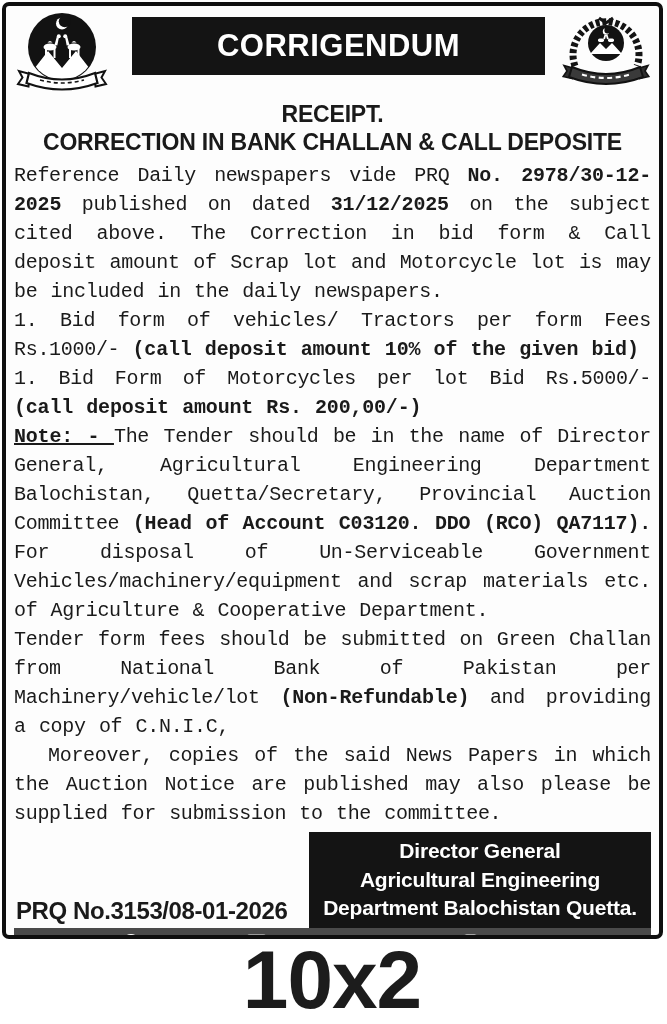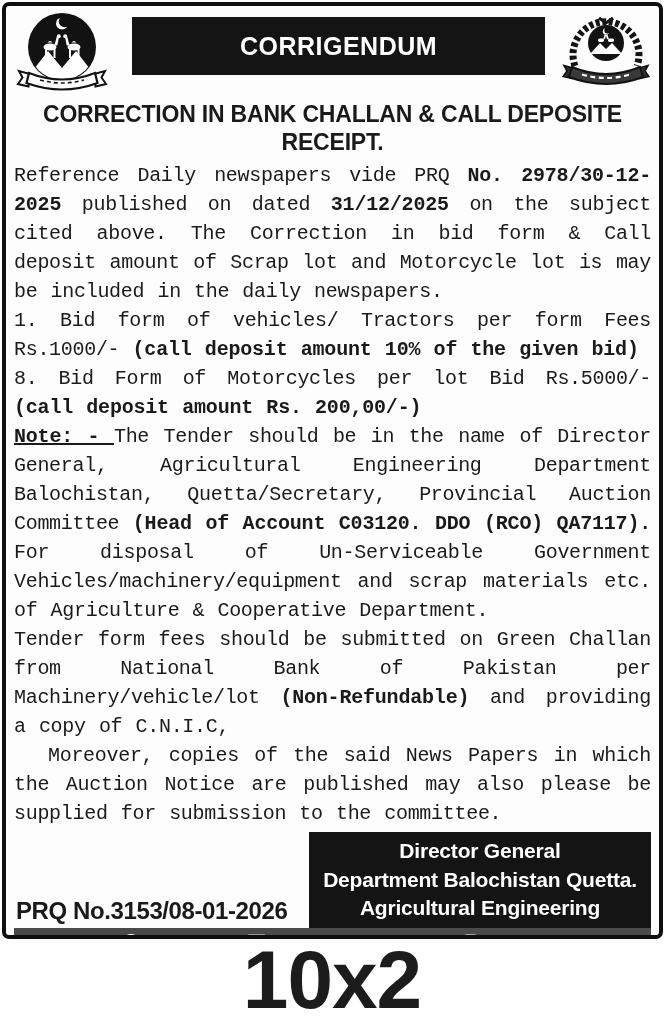--- a/index.html
+++ b/index.html
@@ -13,21 +13,21 @@
     width:661px;height:937px;border:4px solid #0f0f0f;border-radius:7px;
     padding:4px 8px 3px 8px;background:#fdfdfd;
     display:flex;flex-direction:column;overflow:hidden;
   }
   
   .hdr{display:flex;align-items:flex-start;height:90px;flex:0 0 auto;}
   .logo{flex:0 0 auto;}
   .banner{
     flex:1;height:58px;margin:7px 16px 0 22px;background:#141414;
     display:flex;align-items:center;justify-content:center;
-    color:#fff;font-weight:bold;font-size:25px;letter-spacing:.5px;
+    color:#fff;font-weight:bold;font-size:31px;letter-spacing:.5px;
   }
   .heading{
     text-align:center;font-weight:bold;font-size:23px;line-height:28px;
     margin:0 0 5px 0;flex:0 0 auto;letter-spacing:-0.2px;
   }
   
   .para{
     font-size:20px;line-height:29px;text-align:justify;
     letter-spacing:-0.3px;word-spacing:1.5px;margin:0;flex:0 0 auto;font-family:Liberation Mono, monospace;
   }
@@ -121,43 +121,43 @@
         </g>
         <path d="M12,58 l-9,-2.5 3,5.5 -3.8,5.5 9,2 z" fill="#2e2e2e" stroke="#121212" stroke-width="1.6"></path>
         <path d="M78,58 l9,-2.5 -3,5.5 3.8,5.5 -9,2 z" fill="#2e2e2e" stroke="#121212" stroke-width="1.6"></path>
         <path d="M11,57 q34,14 68,0 l3,10 q-37,14 -74,0 z" fill="#3a3a3a" stroke="#121212" stroke-width="2"></path>
         <path d="M21,64.5 q24,7 48,0" fill="none" stroke="#fff" stroke-width="2.2" stroke-dasharray="5,3.5"></path>
       </svg>
     </div>
   </div>
 
   <div class="heading">
+    <div>RECEIPT.</div>
     <div>CORRECTION IN BANK CHALLAN &amp; CALL DEPOSITE</div>
-    <div>RECEIPT.</div>
   </div>
 
   <p class="para"><span>Reference Daily newspapers vide PRQ </span><b>No. 2978/30-12-2025</b><span> published on dated </span><b>31/12/2025</b><span> on the subject cited above.  The Correction in bid form &amp; Call deposit amount of Scrap lot and Motorcycle lot is may be included in the daily newspapers.</span></p>
 
   <p class="para"><span>1. Bid form of vehicles/ Tractors per form Fees Rs.1000/- </span><b>(call deposit amount 10% of the given bid)</b></p>
 
 
-  <p class="para"><span>8. Bid Form of Motorcycles per lot Bid Rs.5000/- </span><b>(call deposit amount Rs. 200,00/-)</b></p>
+  <p class="para"><span>1. Bid Form of Motorcycles per lot Bid Rs.5000/- </span><b>(call deposit amount Rs. 200,00/-)</b></p>
 
   <p class="para"><b class="u">Note: - </b><span> The Tender should be in the name of Director General, Agricultural Engineering Department Balochistan, Quetta/Secretary, Provincial Auction Committee </span><b>(Head of Account C03120. DDO (RCO) QA7117).</b><span>  For disposal of Un-Serviceable Government Vehicles/machinery/equipment and scrap materials etc. of Agriculture &amp; Cooperative Department.</span></p>
 
   <p class="para"><span>Tender form fees should be submitted on Green Challan from National Bank of Pakistan per Machinery/vehicle/lot </span><b>(Non-Refundable)</b><span> and providing a copy of C.N.I.C,</span></p>
 
   <p class="para indent">Moreover, copies of the said News Papers in which the Auction Notice are published may also please be supplied for submission to the committee.</p>
 
   <div class="foot">
     <div class="prq">PRQ No.3153/08-01-2026</div>
     <div class="sig">
       <div>Director General</div>
+      <div>Agricultural Engineering</div>
       <div>Department Balochistan Quetta.</div>
-      <div>Agricultural Engineering</div>
     </div>
   </div>
 
   <div class="sbar">
     <span class="s-item">
       <span>
           <svg width="20" height="20" viewBox="0 0 20 20">
             <circle cx="10" cy="10" r="8" fill="none" stroke="#fff" stroke-width="2"></circle>
             <path d="M2.5,8 Q10,13 17.5,7" fill="none" stroke="#fff" stroke-width="2"></path>
             <path d="M4,14 Q10,9 16.5,13" fill="none" stroke="#fff" stroke-width="1.6"></path>

